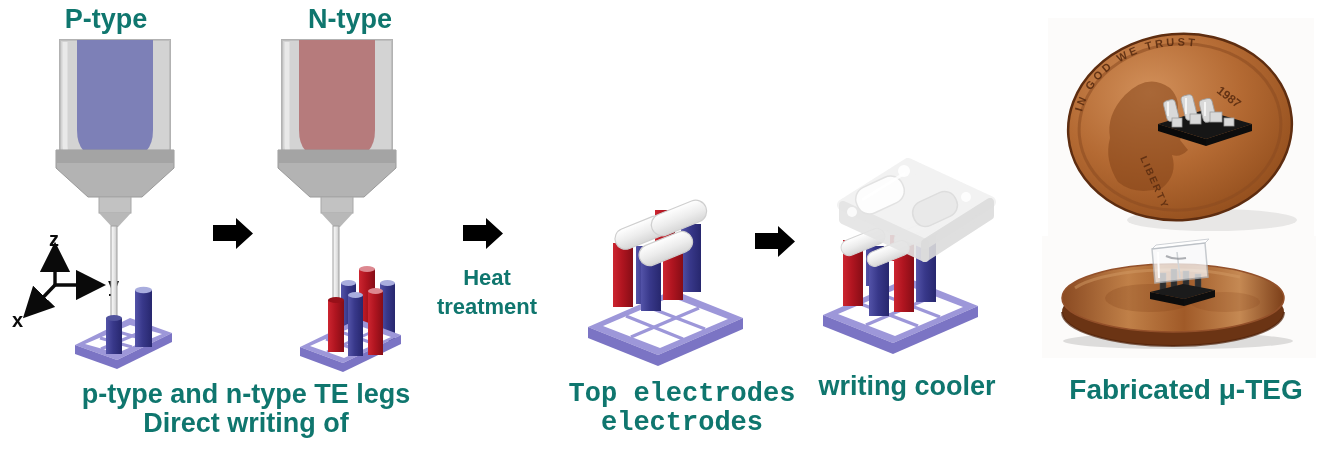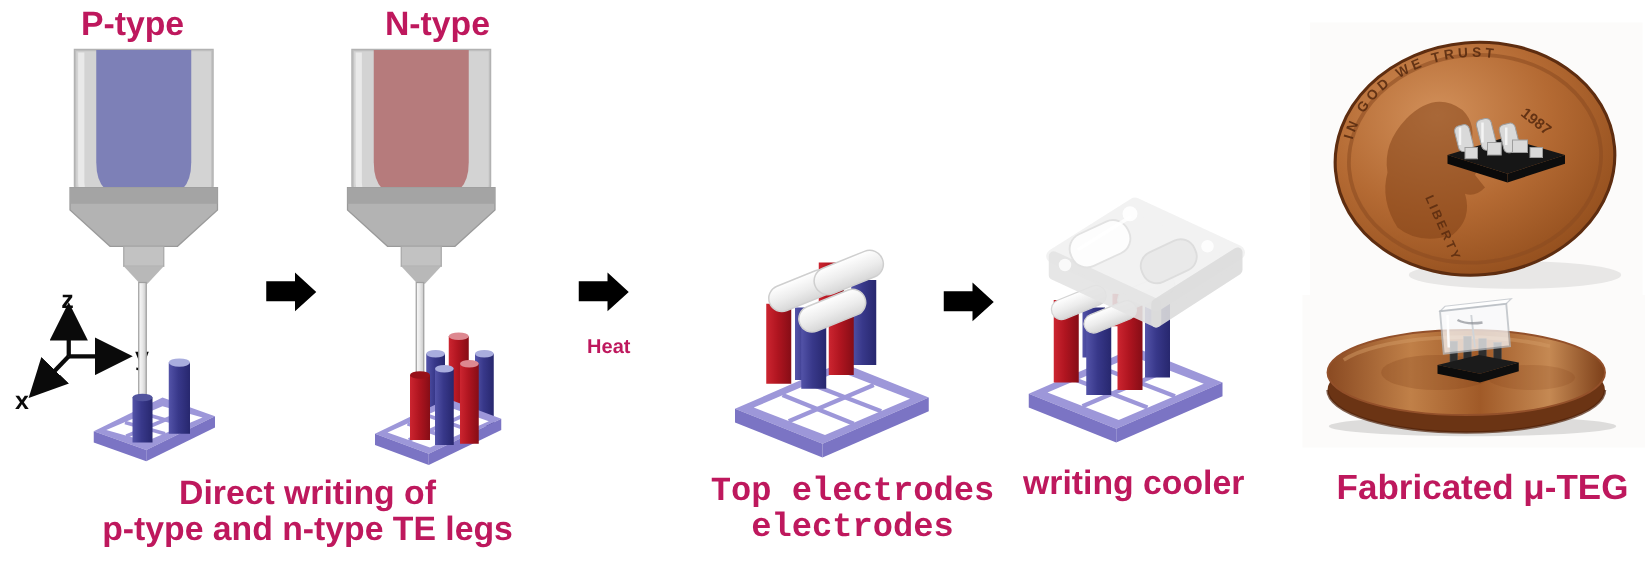--- a/index.html
+++ b/index.html
@@ -1,22 +1,22 @@
 <!DOCTYPE html>
 <html style="--background: #ffffff; --p-ink: #6568aa; --n-ink: #a96264; --p-leg: #38388a; --n-leg: #b01520; --substrate-top: #9d97d9; --substrate-side: #7b74c4; --electrode: #ededed; --arrow: #000000; --penny-copper: #a55a28;"><head>
 <meta charset="utf-8">
 <style>
   html,body{margin:0;padding:0;background:#fff;}
   #fig{position:relative;width:1318px;height:459px;background:var(--background,#fff);
        font-family:"Liberation Sans",sans-serif;overflow:hidden;}
   #scene{position:absolute;left:0;top:0;}
-  .lbl{position:absolute;color:#be185d;font-weight:bold;text-align:center;line-height:1.08;}
+  .lbl{position:absolute;color:#0f766e;font-weight:bold;text-align:center;line-height:1.08;}
   .syr-label{font-size:27px;top:5px;width:140px;}
   .step-caption{font-size:27px;line-height:29px;}
-  .heat{left:407px;top:263px;width:160px;font-size:16px;line-height:29px;}
+  .heat{left:407px;top:263px;width:160px;font-size:22px;line-height:29px;}
   .cap1{left:46px;top:380px;width:400px;}
   .cap2{left:552px;top:380px;width:260px;font-family:Liberation Mono, monospace;}
   .cap3{left:757px;top:372px;width:300px;}
   .capphoto{left:1036px;top:375px;width:300px;font-size:28px;}
   text{font-family:"Liberation Sans",sans-serif;}
 </style>
 </head>
 <body>
 
 <div id="fig">
@@ -269,25 +269,26 @@
       </g>
     </g>
   </g>
 </svg>
 
 <div class="lbl syr-label" style="left:36px;">P-type</div>
 <div class="lbl syr-label" style="left:280px;">N-type</div>
 
 <div class="lbl heat">
   <div>Heat</div>
+  <div>treatment</div>
 </div>
 
 <div class="lbl step-caption cap1">
+  <div>p-type and n-type TE legs</div>
   <div>Direct writing of</div>
-  <div>p-type and n-type TE legs</div>
 </div>
 
 <div class="lbl step-caption cap2">
   <div>Top electrodes</div>
   <div>electrodes</div>
 </div>
 
 <div class="lbl step-caption cap3">
   <div>writing cooler</div>
 </div>

